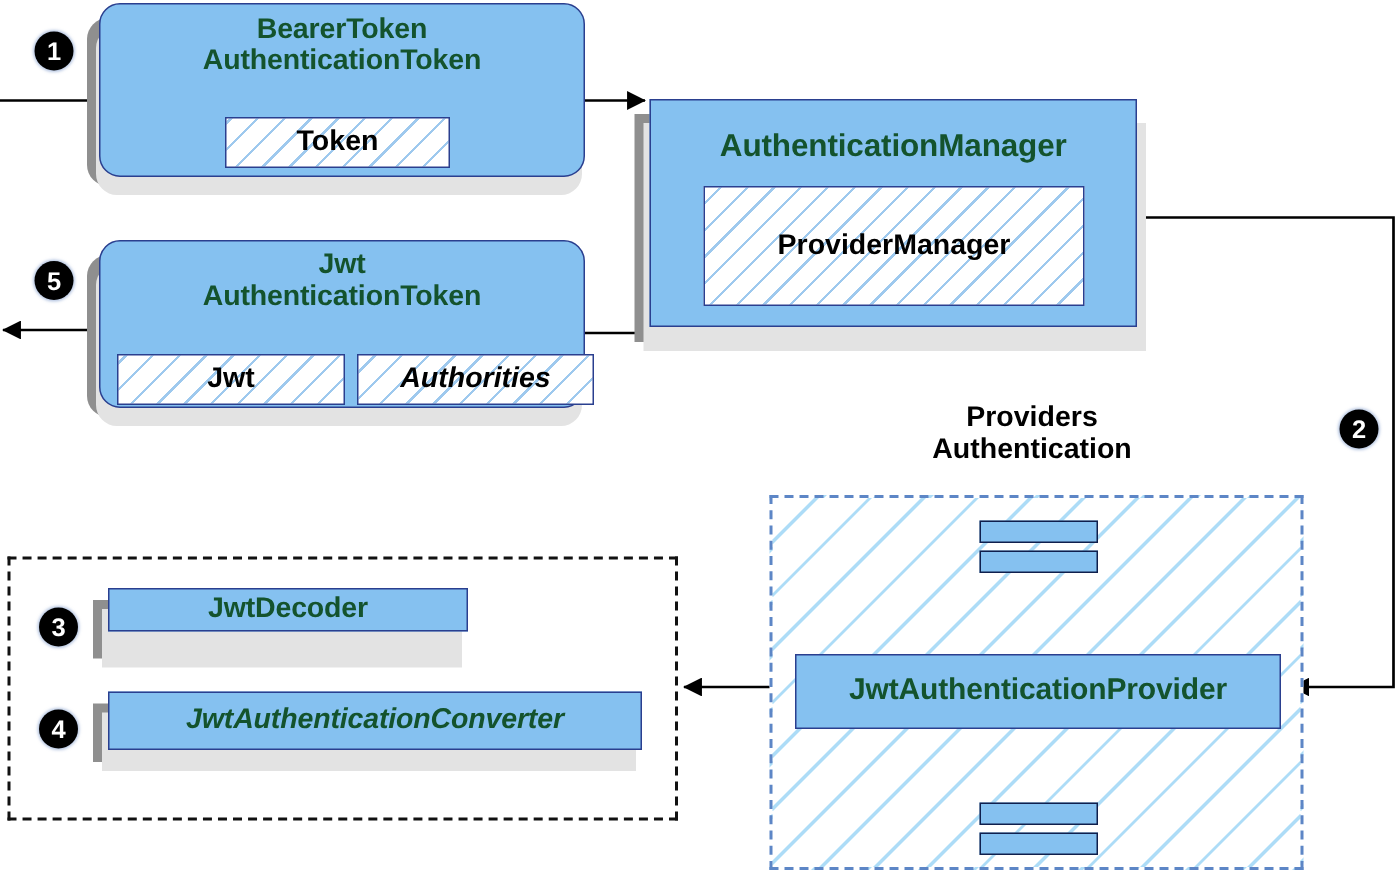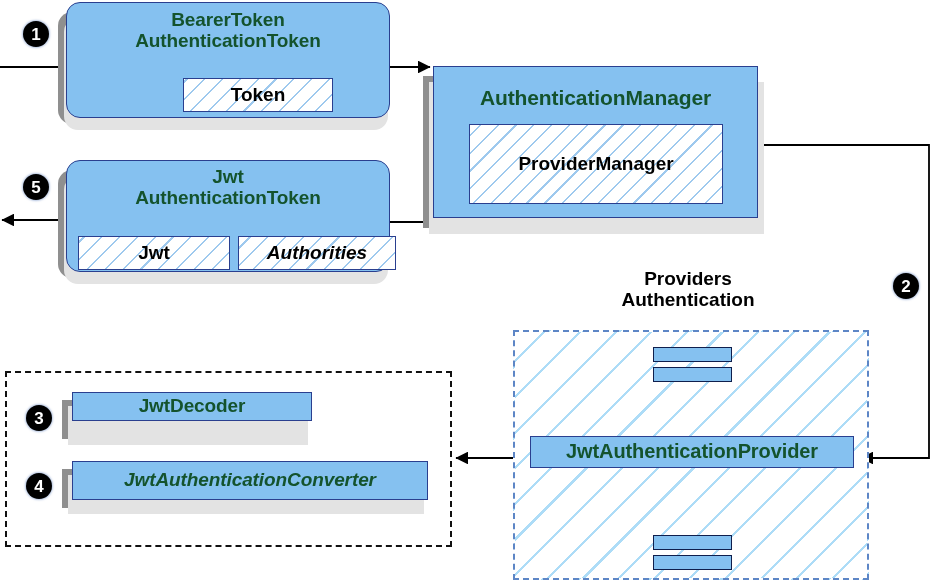--- a/index.html
+++ b/index.html
@@ -176,21 +176,21 @@
   <div class="marker" style="left:26px; top:473px;">4</div>
 
   <div class="shadow dark rounded" style="left:58px; top:12px; width:324px; height:112px;"></div>
   <div class="shadow light rounded" style="left:64px; top:18px; width:324px; height:112px;"></div>
   <div class="node rounded" style="left:66px; top:2px; width:324px; height:116px; padding-top:7px;">
     <div class="title" style="font-size:19px;">
       <div>BearerToken</div>
       <div>AuthenticationToken</div>
     </div>
   </div>
-  <div class="hatchbox" style="left:150px; top:78px; width:150px; height:34px; font-size:19px;margin-left:33px;">
+  <div class="hatchbox" style="left:150px; top:78px; width:150px; height:34px; font-size:19px;">
     <span>Token</span>
   </div>
 
   <div class="shadow dark rounded" style="left:58px; top:170px; width:324px; height:108px;"></div>
   <div class="shadow light rounded" style="left:64px; top:176px; width:324px; height:108px;"></div>
   <div class="node rounded" style="left:66px; top:160px; width:324px; height:112px; padding-top:6px;">
     <div class="title" style="font-size:19px;">
       <div>Jwt</div>
       <div>AuthenticationToken</div>
     </div>
@@ -219,21 +219,21 @@
   <div class="dashed-hatched" style="left:513px; top:330px; width:356px; height:250px;"></div>
 
   <div class="bar" style="left:653px; top:347px; width:79px; height:15px;"></div>
   <div class="bar" style="left:653px; top:367px; width:79px; height:15px;"></div>
 
   <div class="bar" style="left:653px; top:535px; width:79px; height:15px;"></div>
   <div class="bar" style="left:653px; top:555px; width:79px; height:15px;"></div>
 
   <div class="shadow dark" style="left:517px; top:444px; width:338px; height:42px;"></div>
   <div class="shadow light" style="left:523px; top:450px; width:338px; height:42px;"></div>
-  <div class="node" style="left:530px; top:436px; width:324px; height:32px; justify-content:center;">
+  <div class="node" style="left:530px; top:436px; width:324px; height:50px; justify-content:center;">
     <div class="title" style="font-size:20px;">JwtAuthenticationProvider</div>
   </div>
 
   <div class="dashed-plain" style="left:5px; top:371px; width:447px; height:176px;"></div>
 
   <div class="shadow dark" style="left:62px; top:400px; width:240px; height:39px;"></div>
   <div class="shadow light" style="left:68px; top:406px; width:240px; height:39px;"></div>
   <div class="node" style="left:72px; top:392px; width:240px; height:29px; justify-content:center;">
     <div class="title" style="font-size:19px;">JwtDecoder</div>
   </div>

